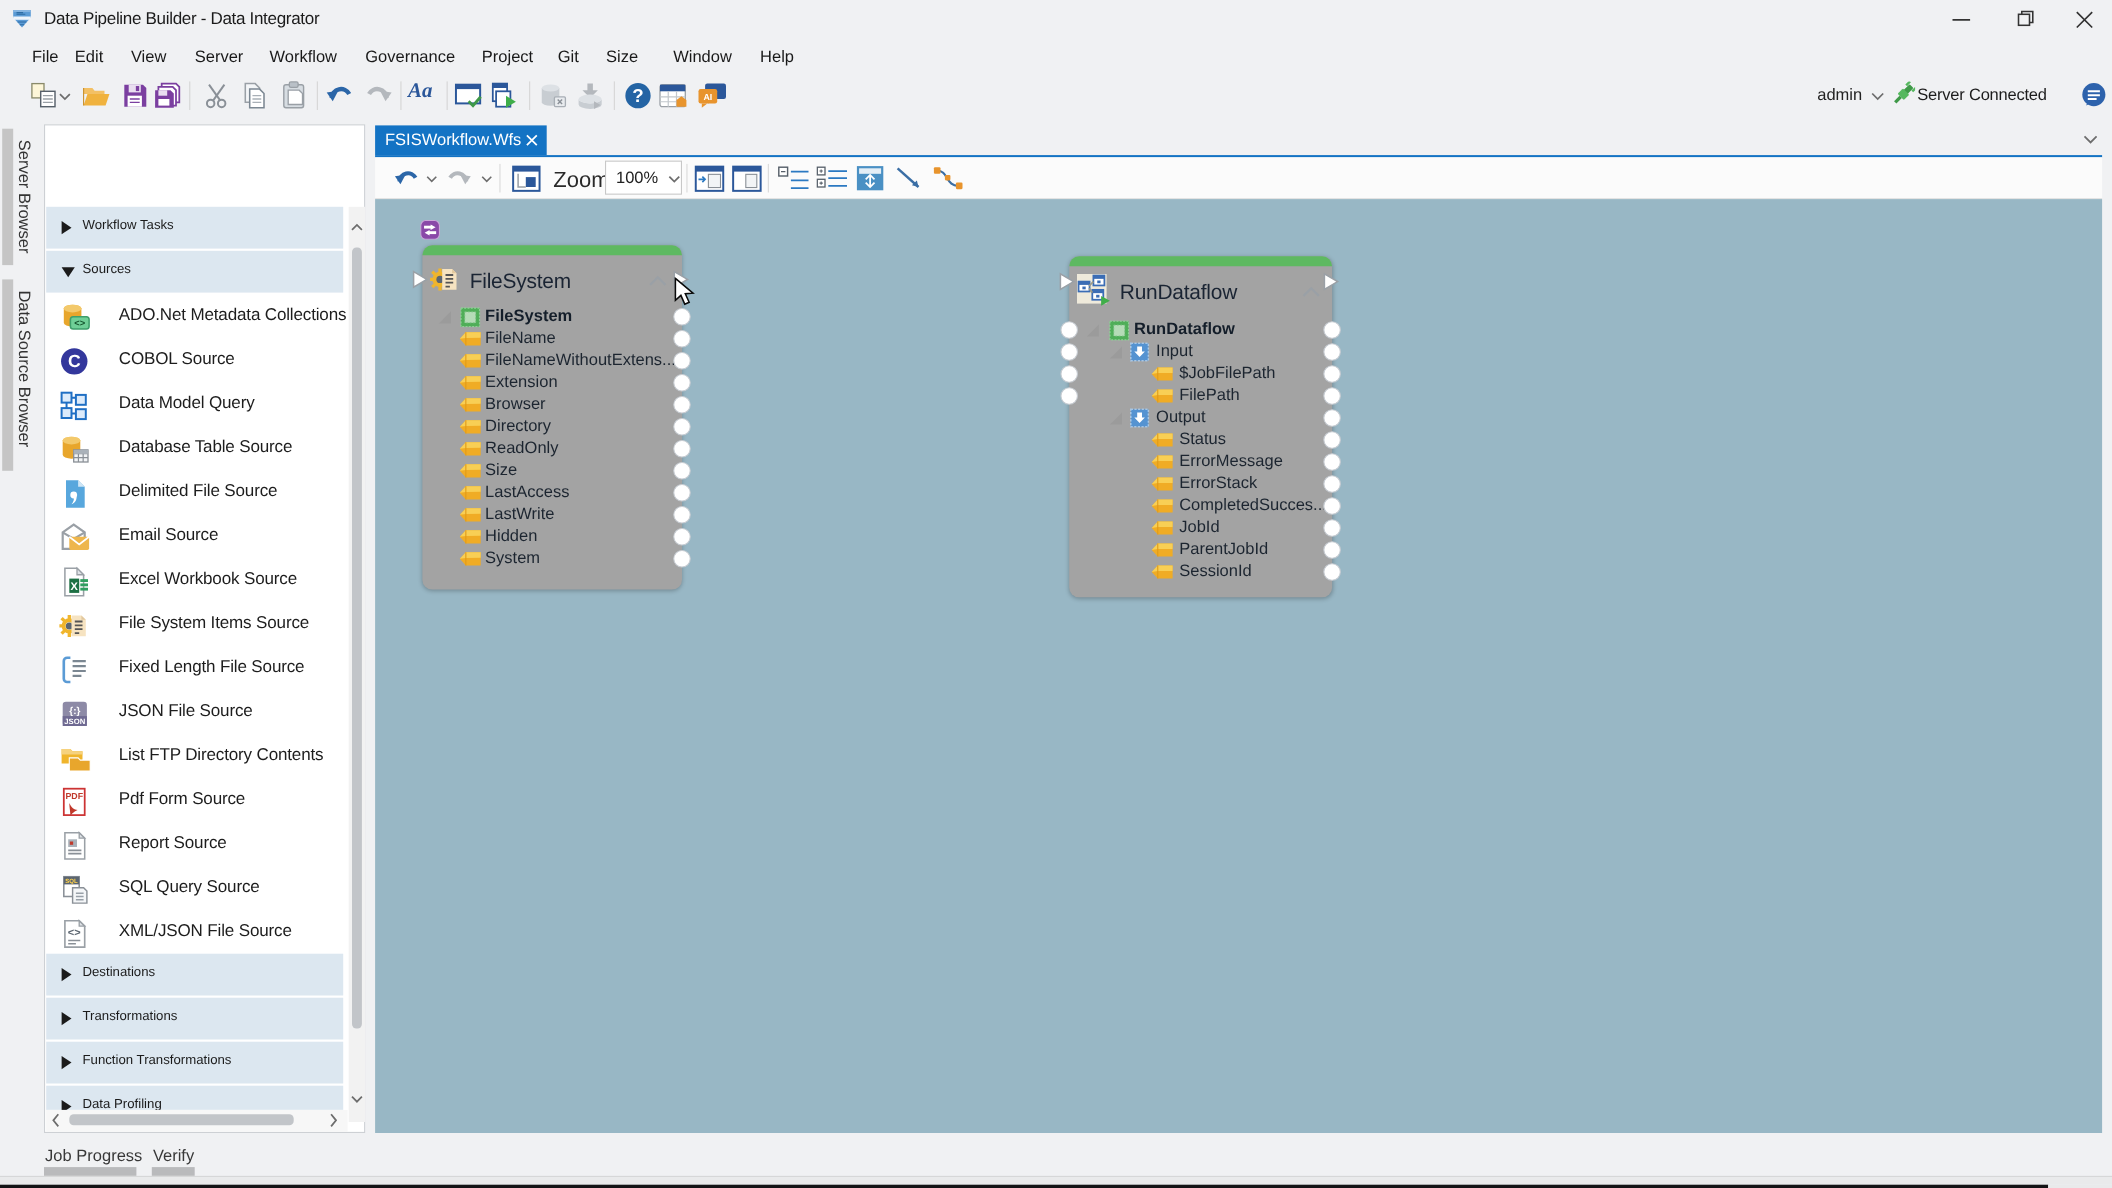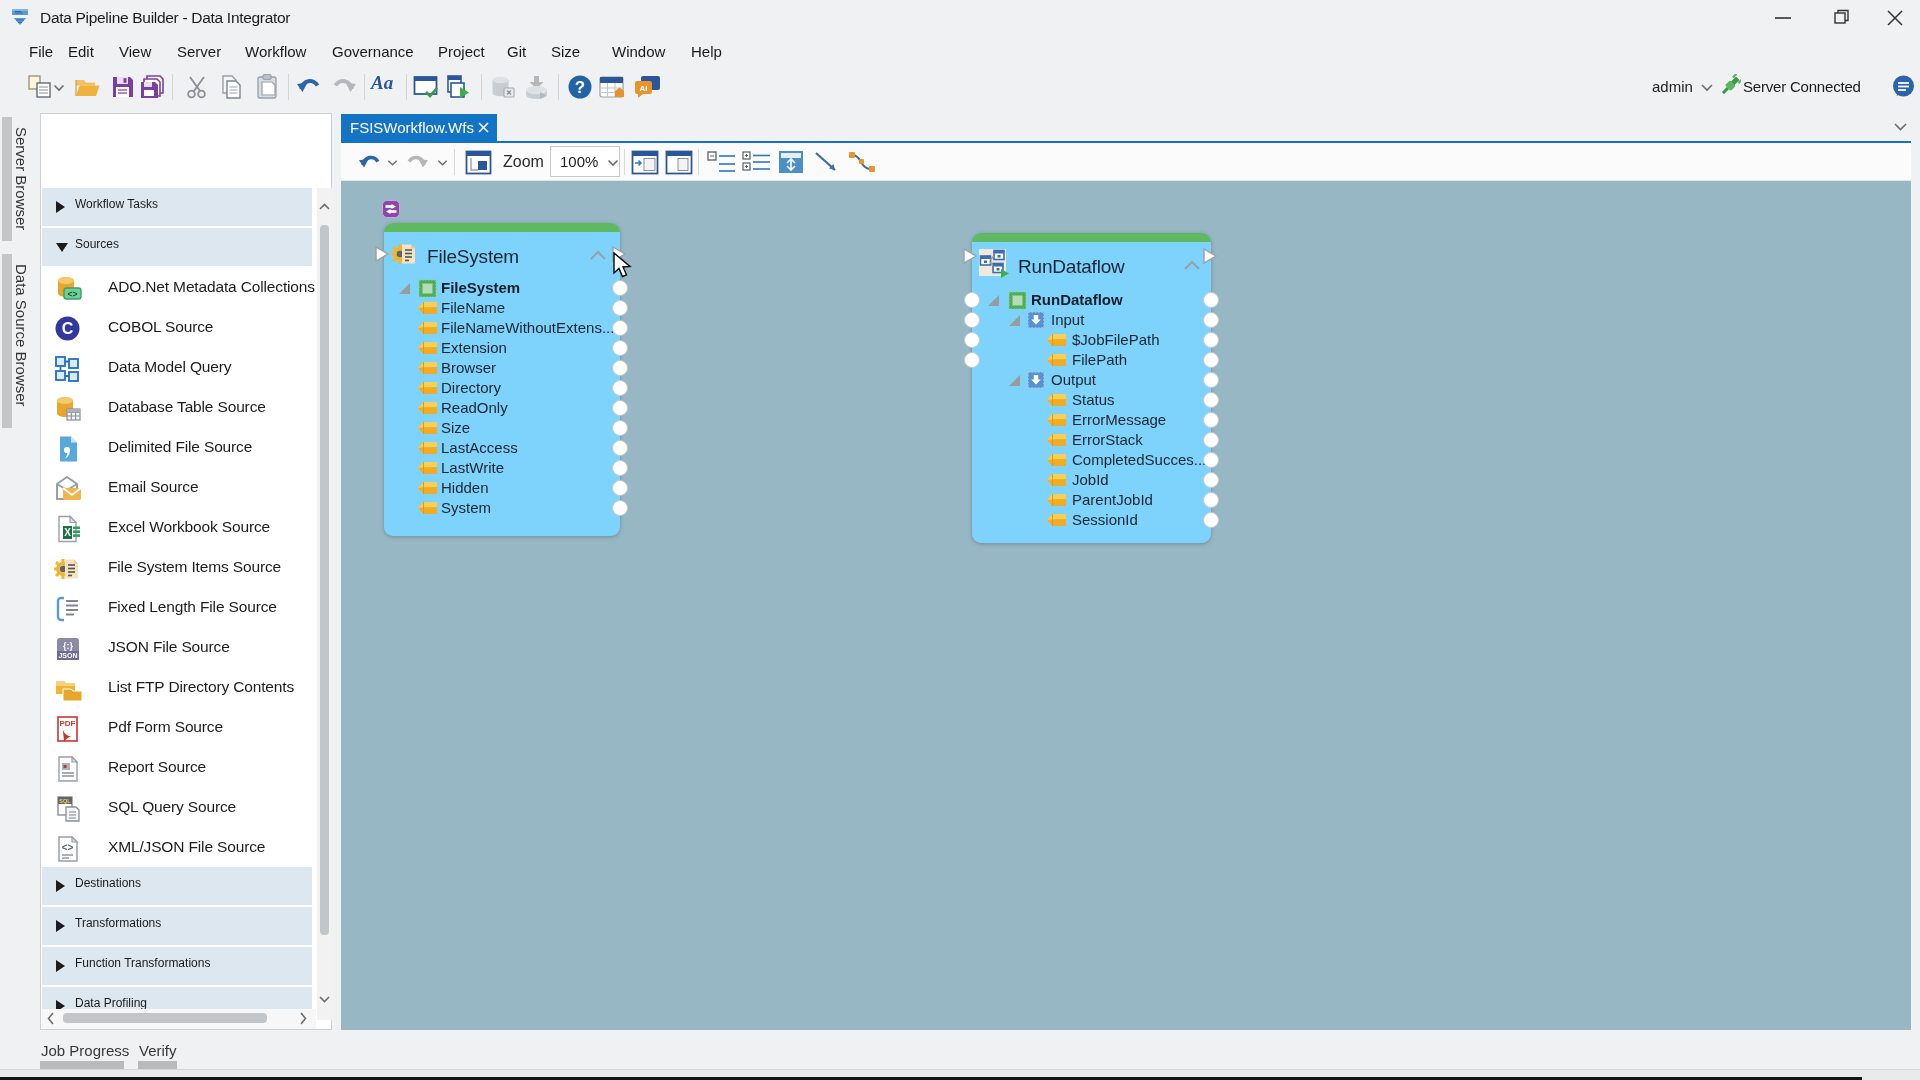--- a/index.html
+++ b/index.html
@@ -42,21 +42,21 @@
 #strip2{position:absolute;left:0;top:1077px;width:1862px;height:3px;background:#141416}
 #strip3{position:absolute;left:1862px;top:1077px;width:58px;height:3px;background:#e9eaeb}
 
 #doctab{position:absolute;left:341px;top:114px;width:156px;height:27px;background:#1373c4;color:#fff}
 #doctab .t{position:absolute;left:9px;top:5px;font-size:15px}
 #blueline{position:absolute;left:341px;top:141px;width:1570px;height:2px;background:#1373c4}
 #ztoolbar{position:absolute;left:341px;top:143px;width:1570px;height:38px;background:#fbfbfb;border-bottom:1px solid #e3e3e3}
 #canvas{position:absolute;left:341px;top:181px;width:1570px;height:849px;background:#98b7c5}
 .zsep{position:absolute;top:6px;width:1px;height:26px;background:#d9d9d9}
 
-.card{position:absolute;background:#7dd3fc;border-radius:9px;box-shadow:0 1px 4px rgba(0,0,0,.25)}
+.card{position:absolute;background:#a3a3a3;border-radius:9px;box-shadow:0 1px 4px rgba(0,0,0,.25)}
 .card .green{position:absolute;left:0;top:0;width:100%;height:9px;background:#5eb961;border-radius:9px 9px 0 0}
 .card .title{position:absolute;font-size:19px;font-weight:normal;color:#1a2433;letter-spacing:-0.2px}
 .row-tx{position:absolute;font-size:15px;color:#1c2530;white-space:nowrap}
 .row-tx.b{font-weight:bold;color:#141e2a}
 .port{position:absolute;width:16px;height:16px;border-radius:50%;background:#fff;border:1.5px solid #c6cbd1}
 .exp{position:absolute;width:0;height:0;border-left:11px solid transparent;border-bottom:11px solid #9b9b9b}
 </style></head>
 <body>
 
 <svg class="ico" style="left:11px;top:8px" width="18" height="18" viewBox="0 0 18 18">
@@ -491,21 +491,21 @@
  <svg class="ico" style="left:96px;top:16px" width="11" height="8" viewBox="0 0 12 8">
       <path d="M1.5 1.5 L6 6 L10.5 1.5" class="chev" stroke="#b0b0b0"></path>
     </svg>
  <div class="zsep" style="left:113px"></div>
  <svg class="ico" style="left:124px;top:7px" width="27" height="25" viewBox="0 0 27 25">
       <rect x="1.5" y="1.5" width="24" height="22" fill="#fff" stroke="#2b579a" stroke-width="1.8"></rect>
       <rect x="1.5" y="1.5" width="24" height="4.5" fill="#2b579a"></rect>
       <rect x="13" y="11" width="9" height="9" fill="#2b579a"></rect>
       <path d="M6 8 v12 h7" stroke="#9aa0a6" stroke-width="1.4" fill="none"></path>
     </svg>
- <div class="abs" style="left:162px;top:10px;font-size:16px;color:#2a2a2a">Zoom</div>
+ <div class="abs" style="left:162px;top:10px;font-size:20px;color:#2a2a2a">Zoom</div>
  <div class="abs" style="left:209px;top:3px;width:70px;height:31px;background:#fff;border:1px solid #c8c8c8"></div>
  <div class="abs" style="left:219px;top:10px;font-size:15px;color:#222">100%</div>
  <svg class="ico" style="left:266px;top:16px" width="12" height="8" viewBox="0 0 12 8">
       <path d="M1.5 1.5 L6 6 L10.5 1.5" class="chev" stroke="#444"></path>
     </svg>
  <div class="zsep" style="left:283px"></div>
  <svg class="ico" style="left:290px;top:7px" width="28" height="25" viewBox="0 0 28 25">
       <rect x="1.5" y="1.5" width="25" height="22" fill="#fff" stroke="#2b579a" stroke-width="1.8"></rect>
       <rect x="1.5" y="1.5" width="25" height="4.5" fill="#2b579a"></rect>
       <rect x="13" y="8.5" width="11" height="12" fill="#f2f4f6" stroke="#8a9097"></rect>

